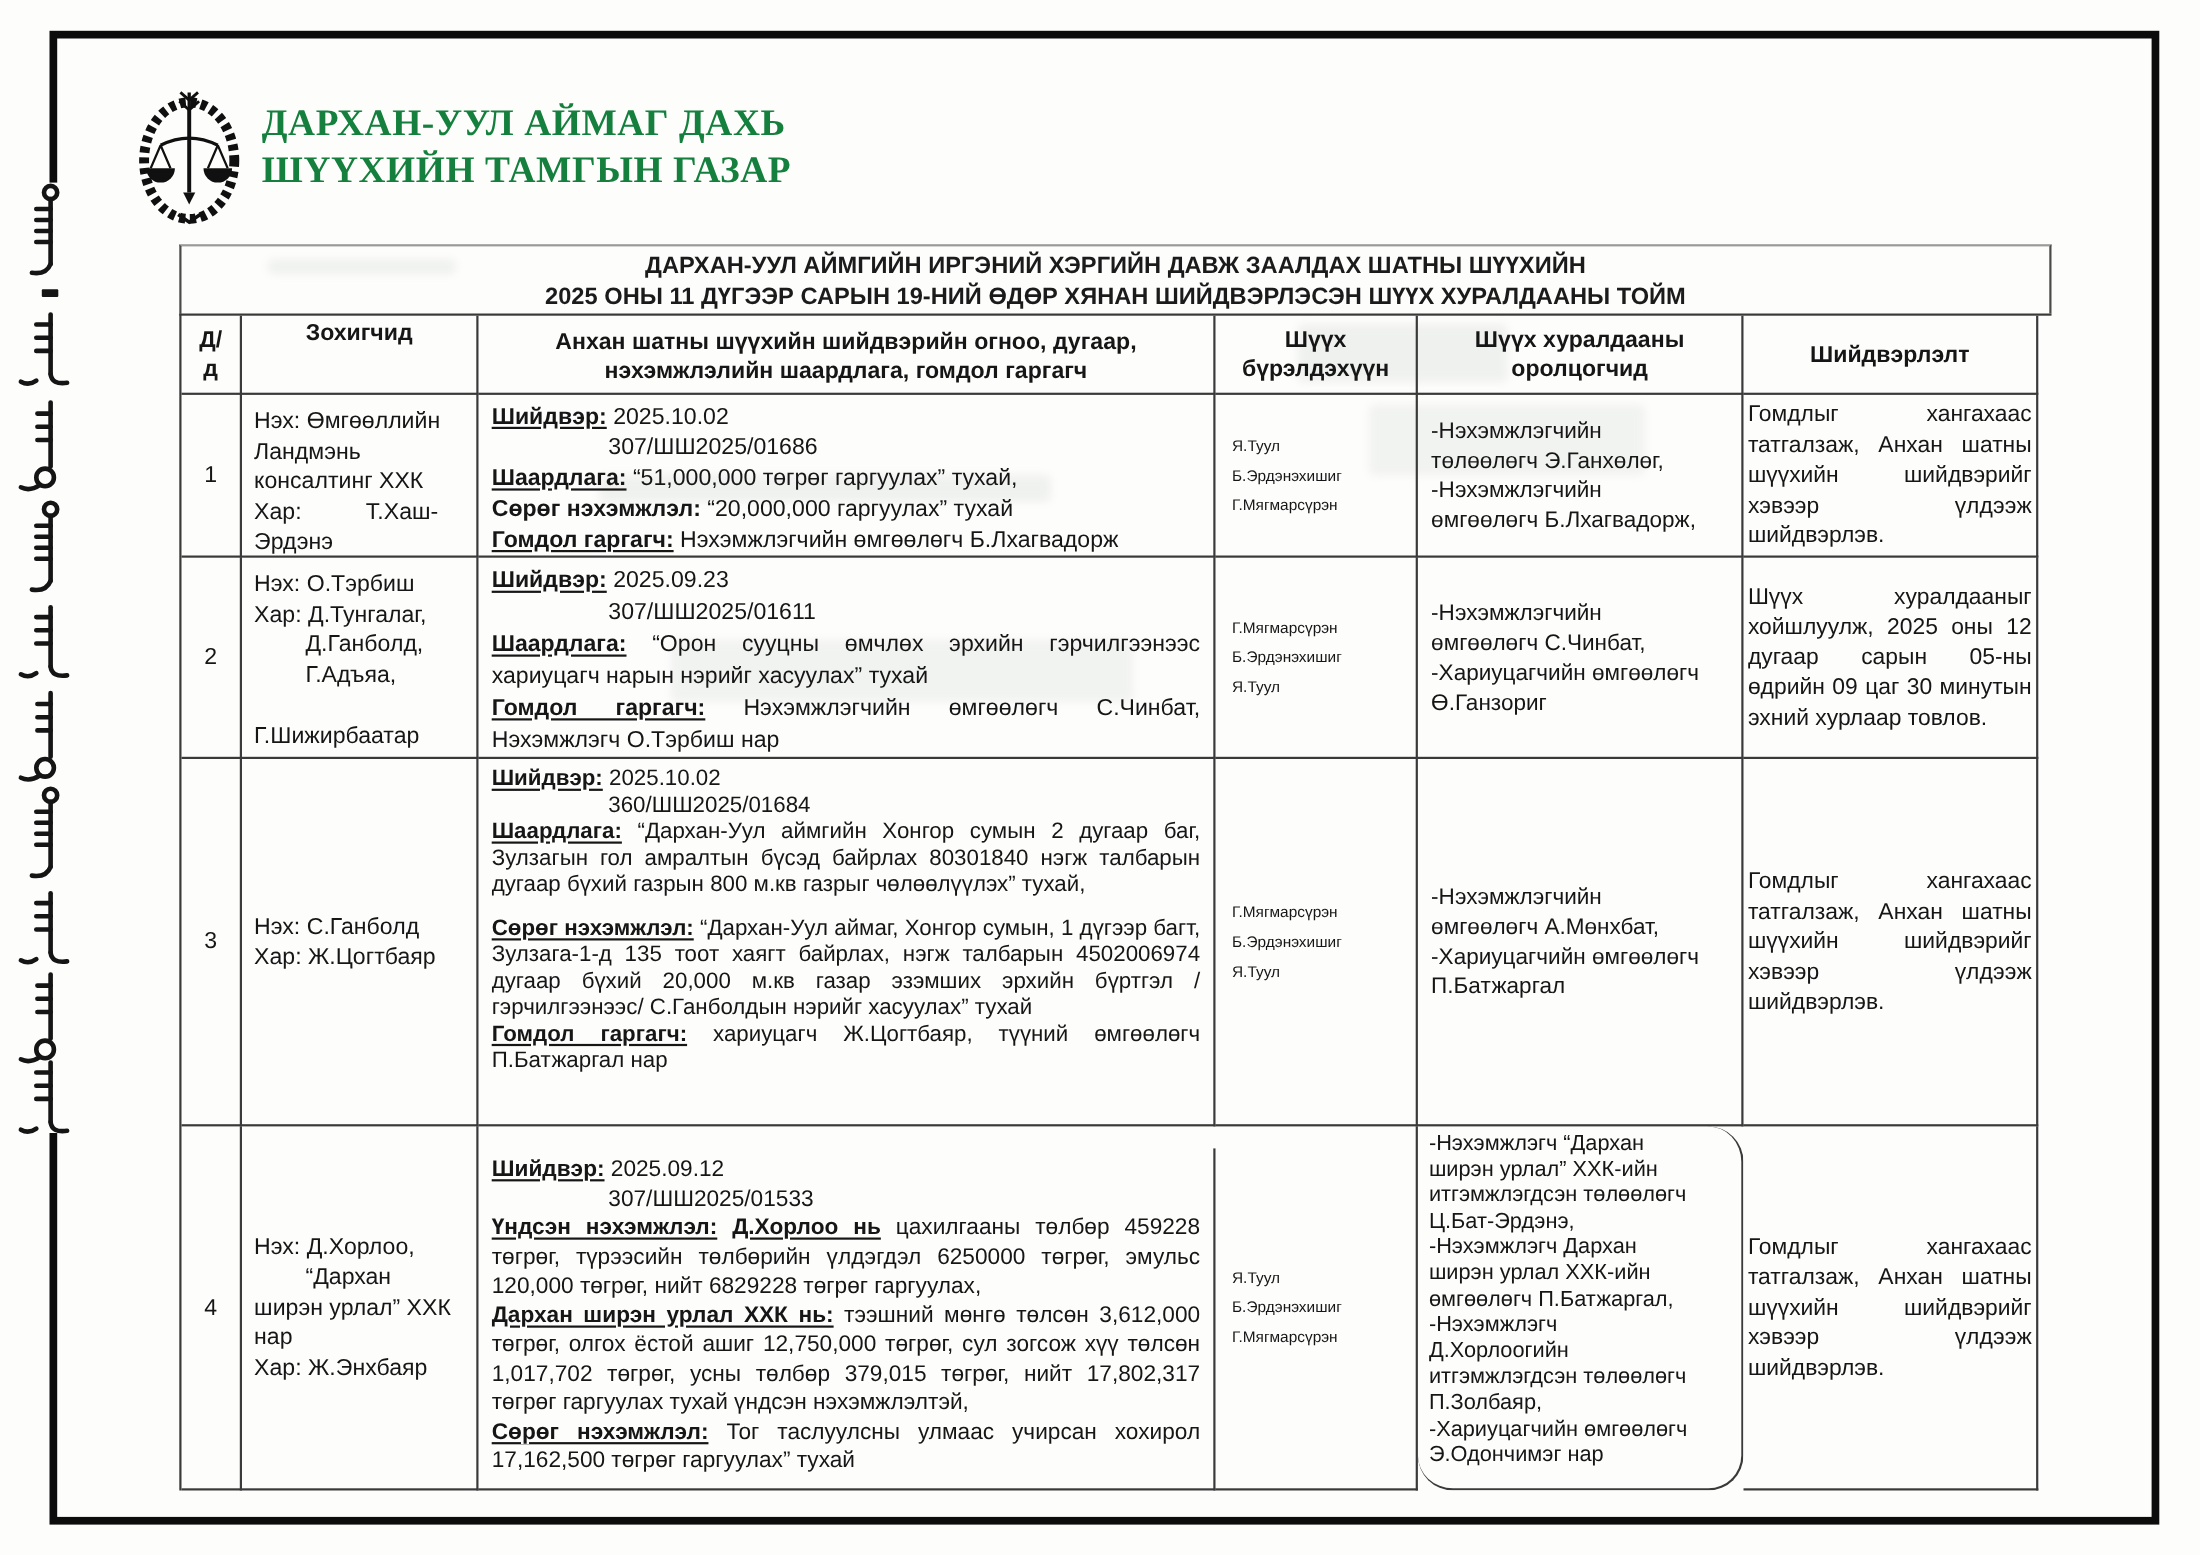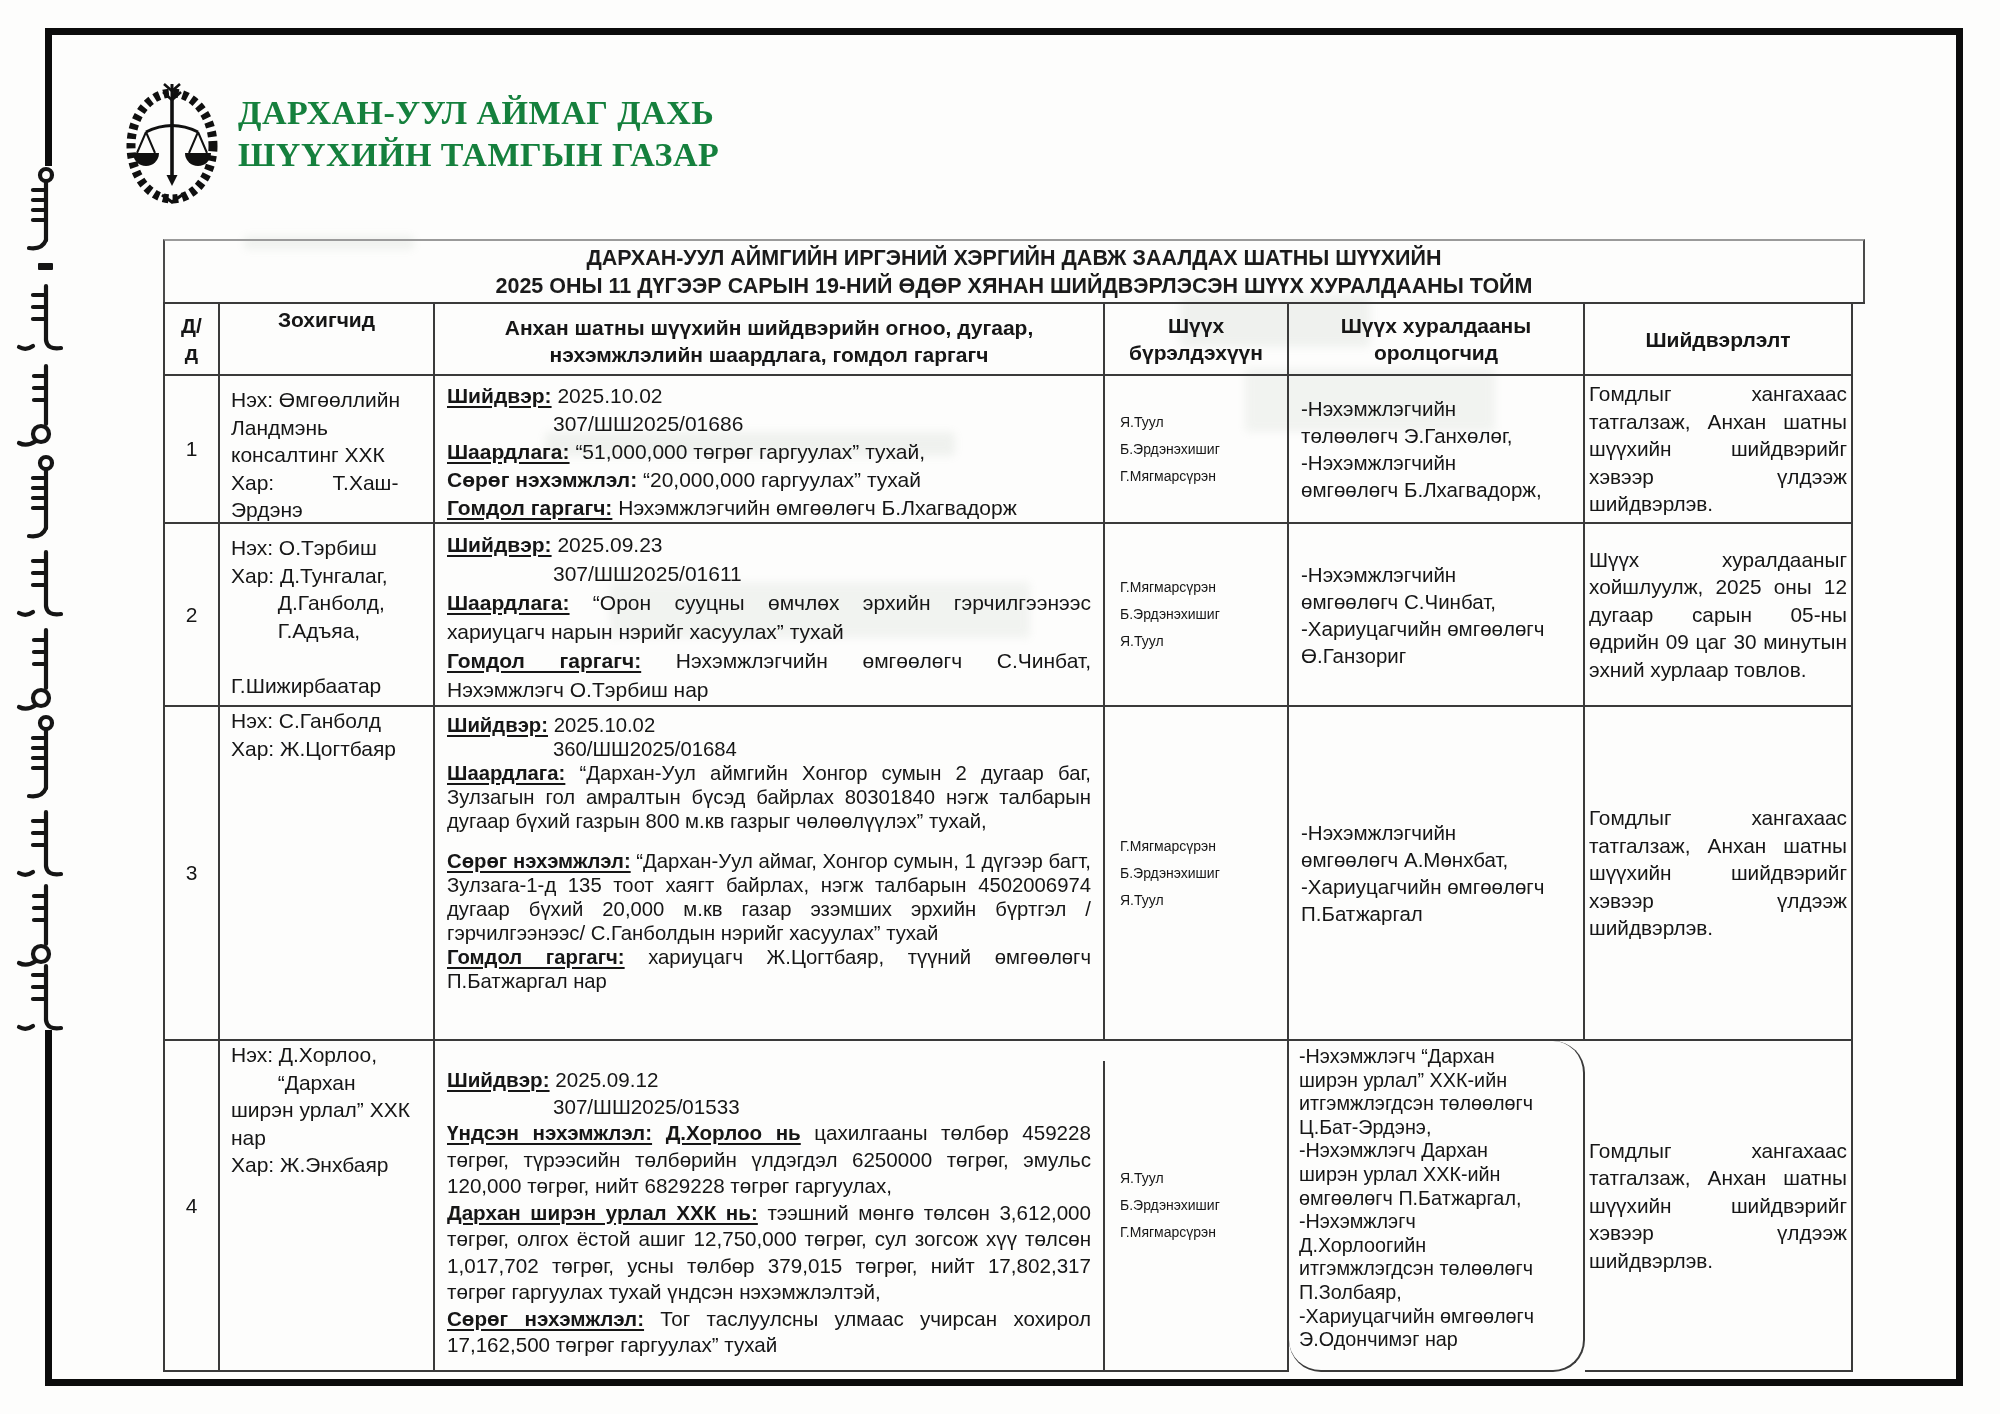--- a/index.html
+++ b/index.html
@@ -30,21 +30,21 @@
   .g1{left:1180px;top:295px;width:190px;height:52px;opacity:.12;}
   .g2{left:1245px;top:368px;width:250px;height:64px;opacity:.10;}
   .g3{left:545px;top:432px;width:410px;height:24px;opacity:.12;}
   .g4{left:610px;top:582px;width:420px;height:56px;opacity:.10;}
   .g5{left:244px;top:236px;width:170px;height:13px;opacity:.12;}
   
   .doc-table{position:absolute;left:163px;top:222px;width:1702px;}
   .tbl-title{
     box-sizing:border-box;border:2px solid #4a4a4a;border-bottom:none;border-top-color:#9a9a9a;
     height:63px;display:flex;flex-direction:column;justify-content:center;
-    text-align:center;font-weight:700;font-size:21.5px;line-height:28px;color:#1b1b1b;margin-top:17px;
+    text-align:center;font-weight:700;font-size:21.5px;line-height:28px;color:#1b1b1b;
   }
   .tbl-grid{
     display:grid;
     grid-template-columns:55px 215px 670px 184px 296px 268px;
     grid-template-rows:72px 148px 183px 334px 331px;
     border-left:2px solid #3a3a3a;border-top:2px solid #3a3a3a;
     background:#fff0;
   }
   .cell{
     box-sizing:border-box;border-right:2px solid #3a3a3a;border-bottom:2px solid #3a3a3a;
@@ -52,21 +52,21 @@
   }
   .hdr{
     display:flex;align-items:center;justify-content:center;text-align:center;
     font-weight:700;font-size:21px;line-height:27px;white-space:pre-line;padding:2px;
   }
   
   .c0{display:flex;align-items:center;justify-content:center;font-size:21px;}
   
   .c1{display:flex;flex-direction:column;justify-content:flex-start;}
   .c1 .txt{white-space:pre-wrap;text-align:justify;line-height:27.5px;font-size:21px;padding:10px 8px 6px 11px;}
-  .r2.c1,.r3.c1{justify-content:flex-start;}
+  .r2.c1,.r3.c1{justify-content:center;}
   .r2.c1 .txt,.r3.c1 .txt{padding-top:0;padding-bottom:0;}
   
   .c2{padding:6px 12px 2px 12px;font-size:21px;}
   .c2 .line{text-align:justify;line-height:28px;}
   .r1.c2 .line{line-height:29px;}
   .r2.c2{font-size:20.3px;}
   .r2.c2 .line{line-height:24px;}
   .r3.c2{font-size:20.6px;margin-top:20px;}
   .r3.c2 .line{line-height:26.5px;}
   .line.ind{padding-left:106px;text-align:left;}

